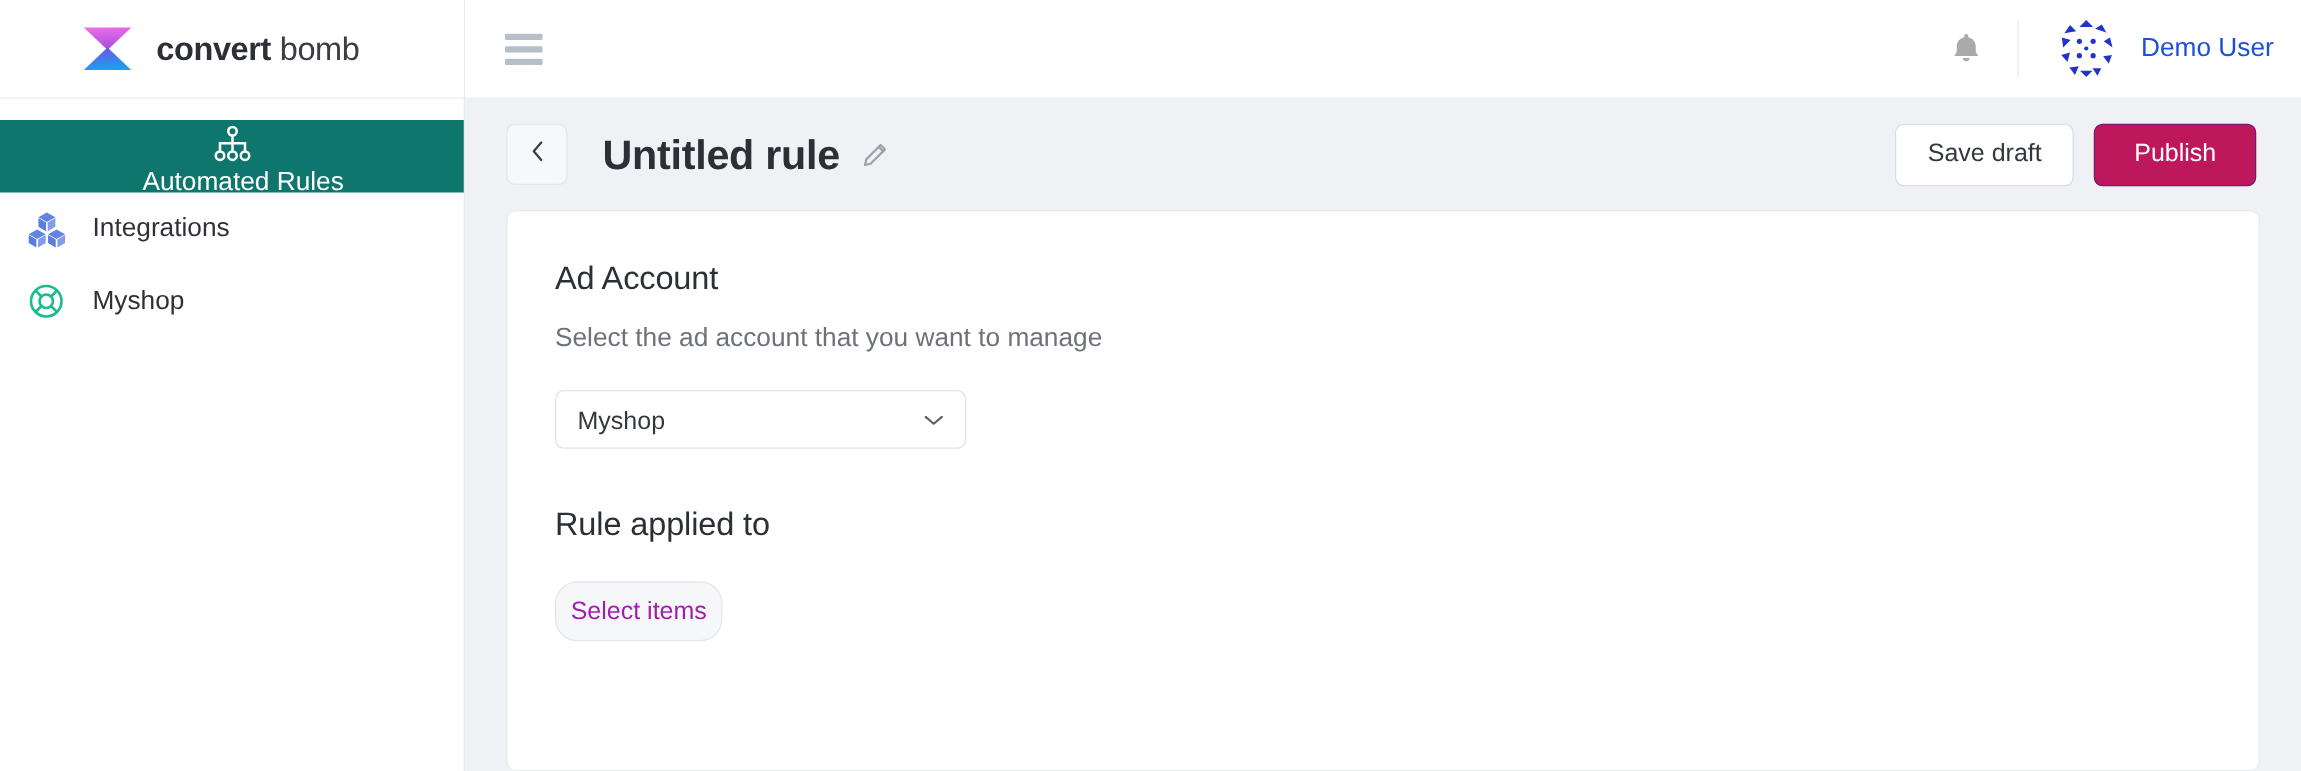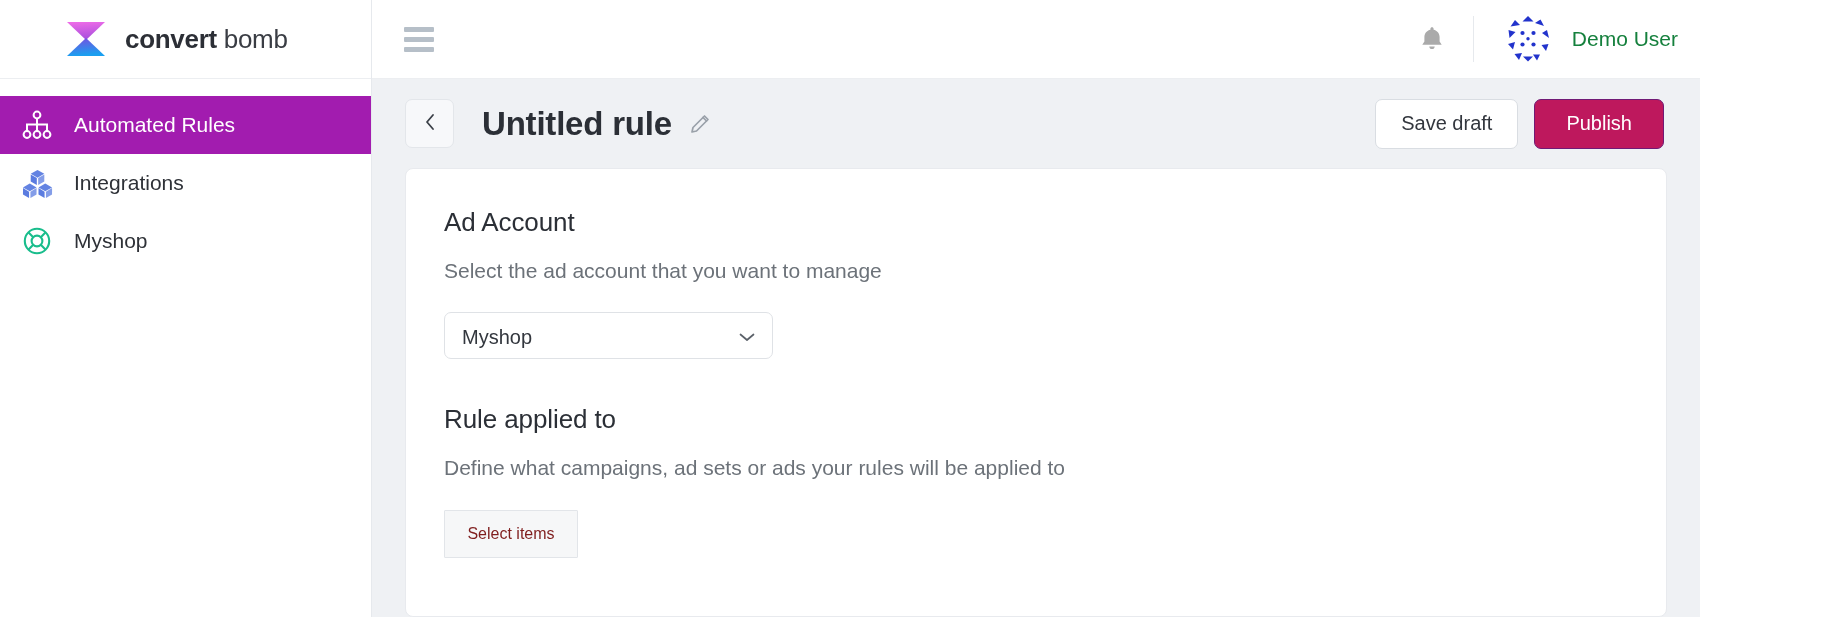--- a/index.html
+++ b/index.html
@@ -3,21 +3,21 @@
 <meta charset="utf-8">
 <style>
   * { box-sizing: border-box; }
   html, body {
     margin: 0; padding: 0;
     width: 1841px; height: 617px;
     overflow: hidden;
     font-family: "Liberation Sans", sans-serif;
     background: #ffffff;
   }
-  .app { display: flex; width: 1700px; height: 617px; }
+  .app { display: flex; width: 1841px; height: 617px; }
 
   
   .sidebar {
     width: 372px;
     min-width: 372px;
     height: 617px;
     background: #ffffff;
     border-right: 1px solid #e6e9ed;
     display: flex;
     flex-direction: column;
@@ -46,22 +46,23 @@
   .nav-item {
     display: flex;
     align-items: center;
     height: 58px;
     padding-left: 18px;
     cursor: pointer;
     color: #2e3137;
     font-size: 21px;
   }
   .nav-item.active {
-    background: #a21caf;
+    background: #0f766e;
     color: #ffffff;
+    flex-direction: column;
   }
   .nav-icon {
     width: 38px; height: 38px;
     display: flex; align-items: center; justify-content: center;
     margin-right: 18px;
     flex: 0 0 38px;
   }
   .nav-label { white-space: nowrap; font-size: 21px; }
 
   
@@ -94,21 +95,21 @@
   }
   .topbar-spacer { flex: 1; }
   .bell { cursor: pointer; margin-right: 28px; display: flex; align-items: center; }
   .divider-v { width: 1px; height: 46px; background: #e6e9ed; margin-right: 28px; }
   .user-chip { display: flex; align-items: center; cursor: pointer; }
   .avatar {
     width: 52px; height: 52px; border-radius: 50%;
     background: #ffffff; margin-right: 18px;
     display: block;
   }
-  .user-name { font-size: 21px; color: #15803d; white-space: nowrap; }
+  .user-name { font-size: 21px; color: #1d4ed8; white-space: nowrap; }
 
   
   .page-head {
     height: 89px;
     min-height: 89px;
     display: flex;
     align-items: center;
     padding: 0 36px 0 33px;
   }
   .back-btn {
@@ -185,23 +186,23 @@
     cursor: pointer;
   }
   .select-value { flex: 1; font-size: 20px; color: #33373e; }
   .sect-title2 { margin-top: 45px; }
   .btn-select-items {
     margin-top: 30px;
     width: 134px;
     height: 48px;
     background: #f6f7f8;
     border: 1px solid #e2e5e9;
-    border-radius: 1px;
-    font-size: 16px;
-    color: #7f1d1d;
+    border-radius: 18px;
+    font-size: 20px;
+    color: #a21caf;
     display: flex; align-items: center; justify-content: center;
     cursor: pointer;
   }
 </style>
 </head>
 <body>
 
 <div class="app">
 
   <aside class="sidebar">
@@ -350,21 +351,20 @@
         <div class="select-box">
           <span class="select-value">Myshop</span>
           <span>
             <svg width="18" height="12" viewBox="0 0 18 12" fill="none" stroke="#5b6169" stroke-width="1.7" stroke-linecap="round" stroke-linejoin="round">
               <path d="M2.5 3.5 L9 9 L15.5 3.5"></path>
             </svg>
           </span>
         </div>
 
         <h2 class="sect-title sect-title2">Rule applied to</h2>
-        <p class="sect-sub">Define what campaigns, ad sets or ads your rules will be applied to</p>
 
         <div class="btn-select-items">Select items</div>
 
       </div>
     </div>
 
   </section>
 </div>
 
 </body></html>

